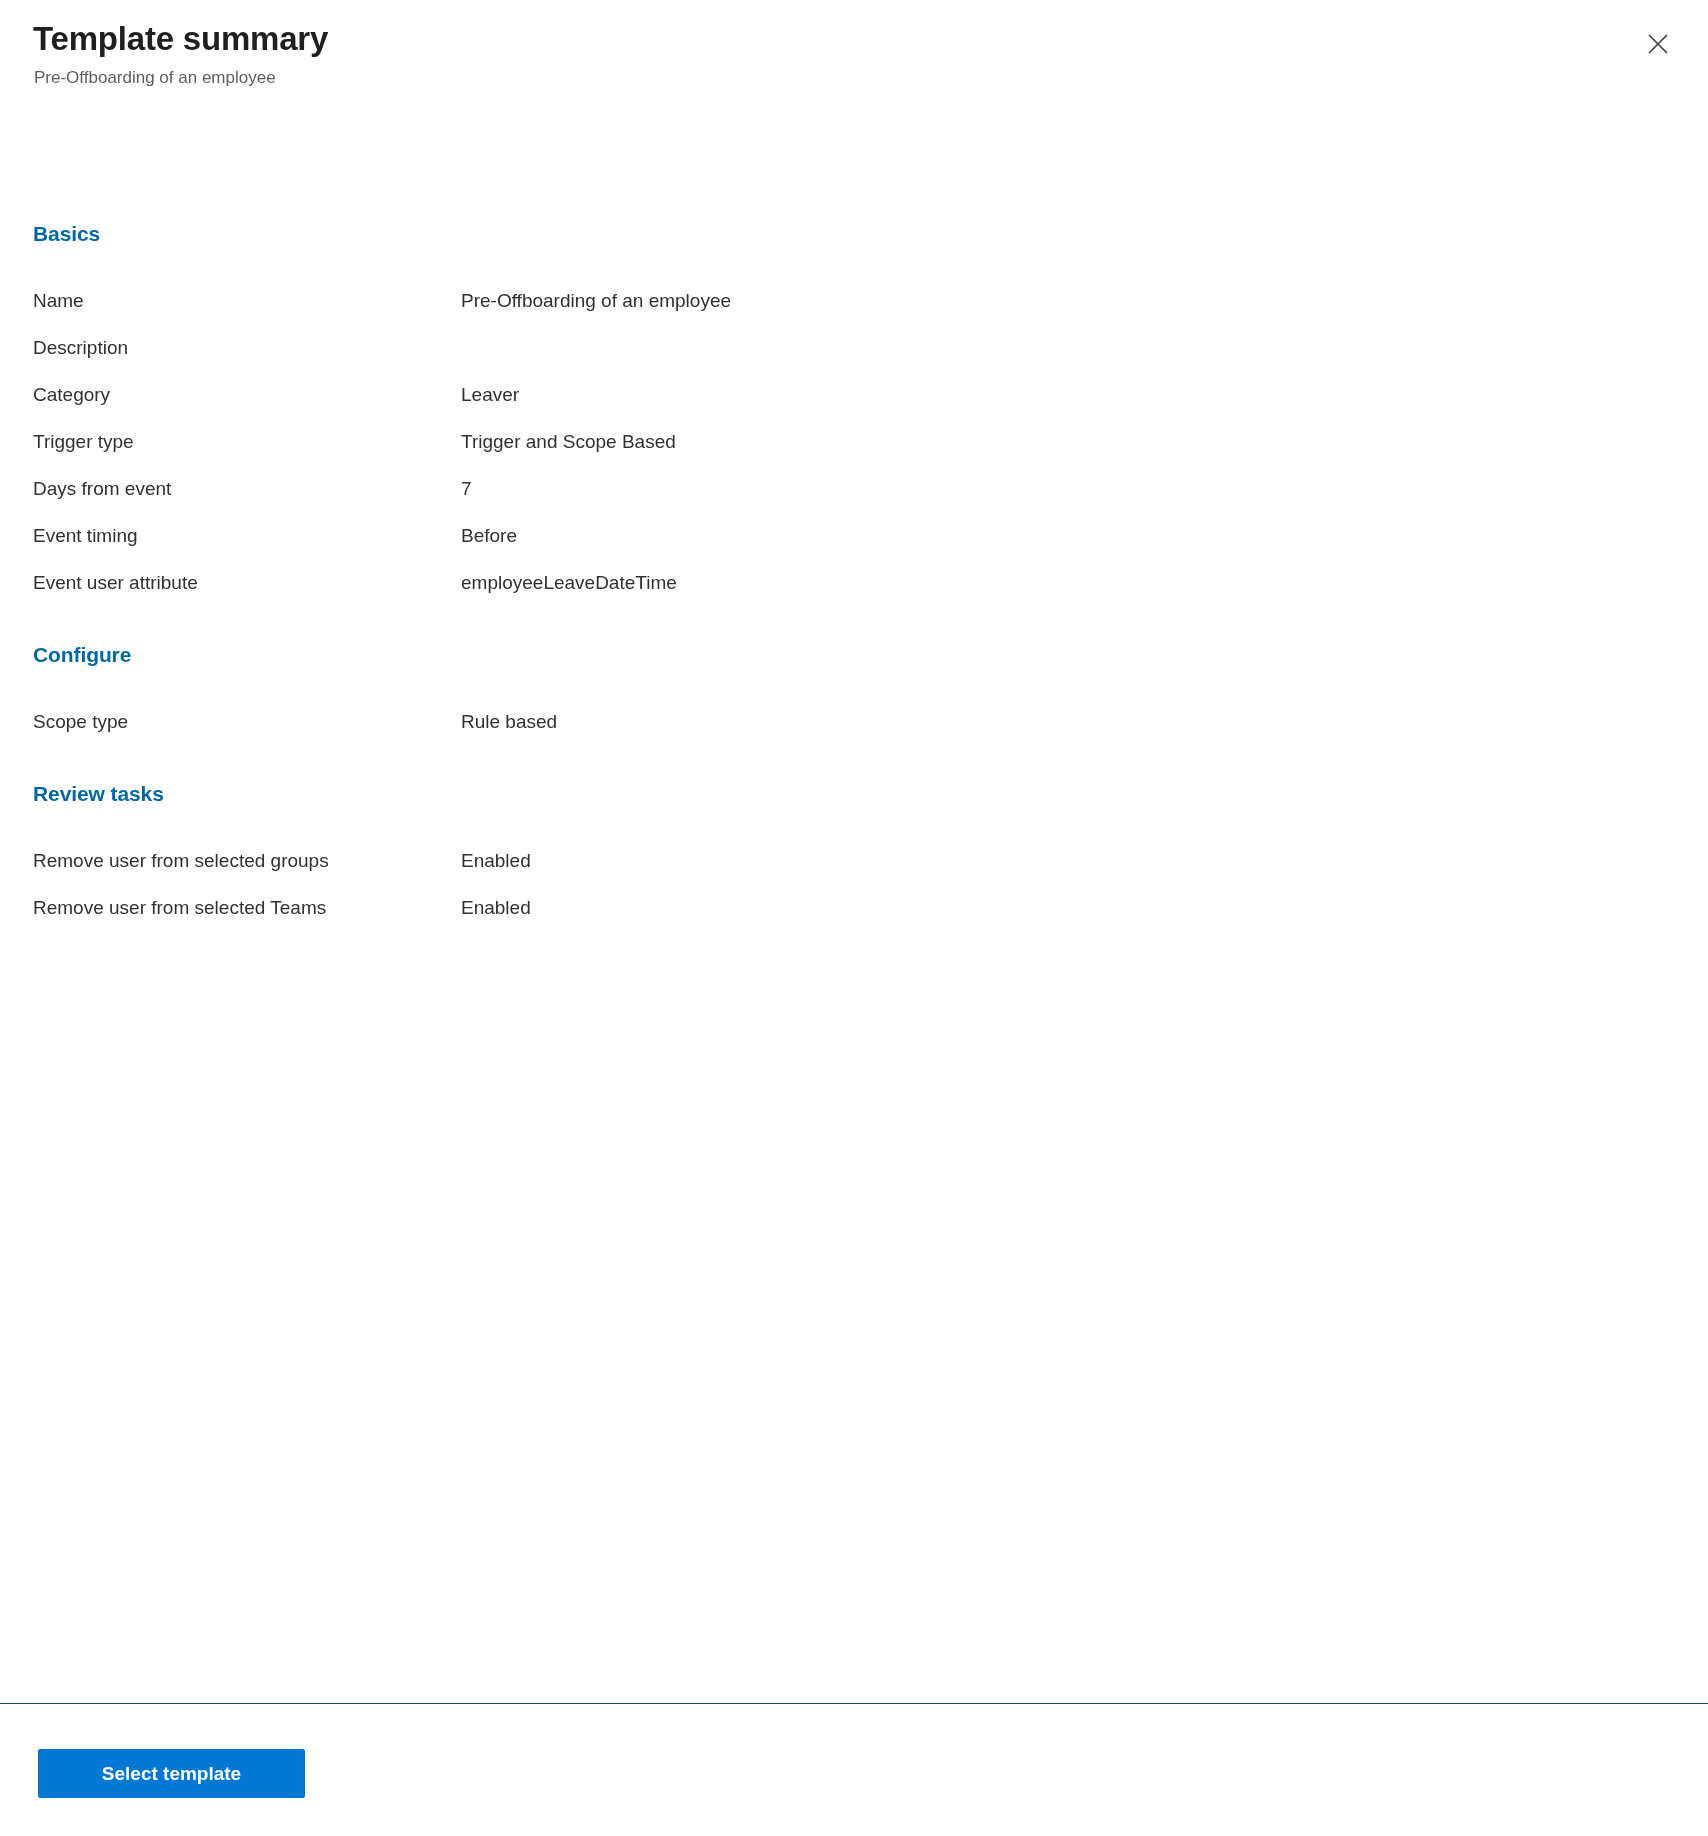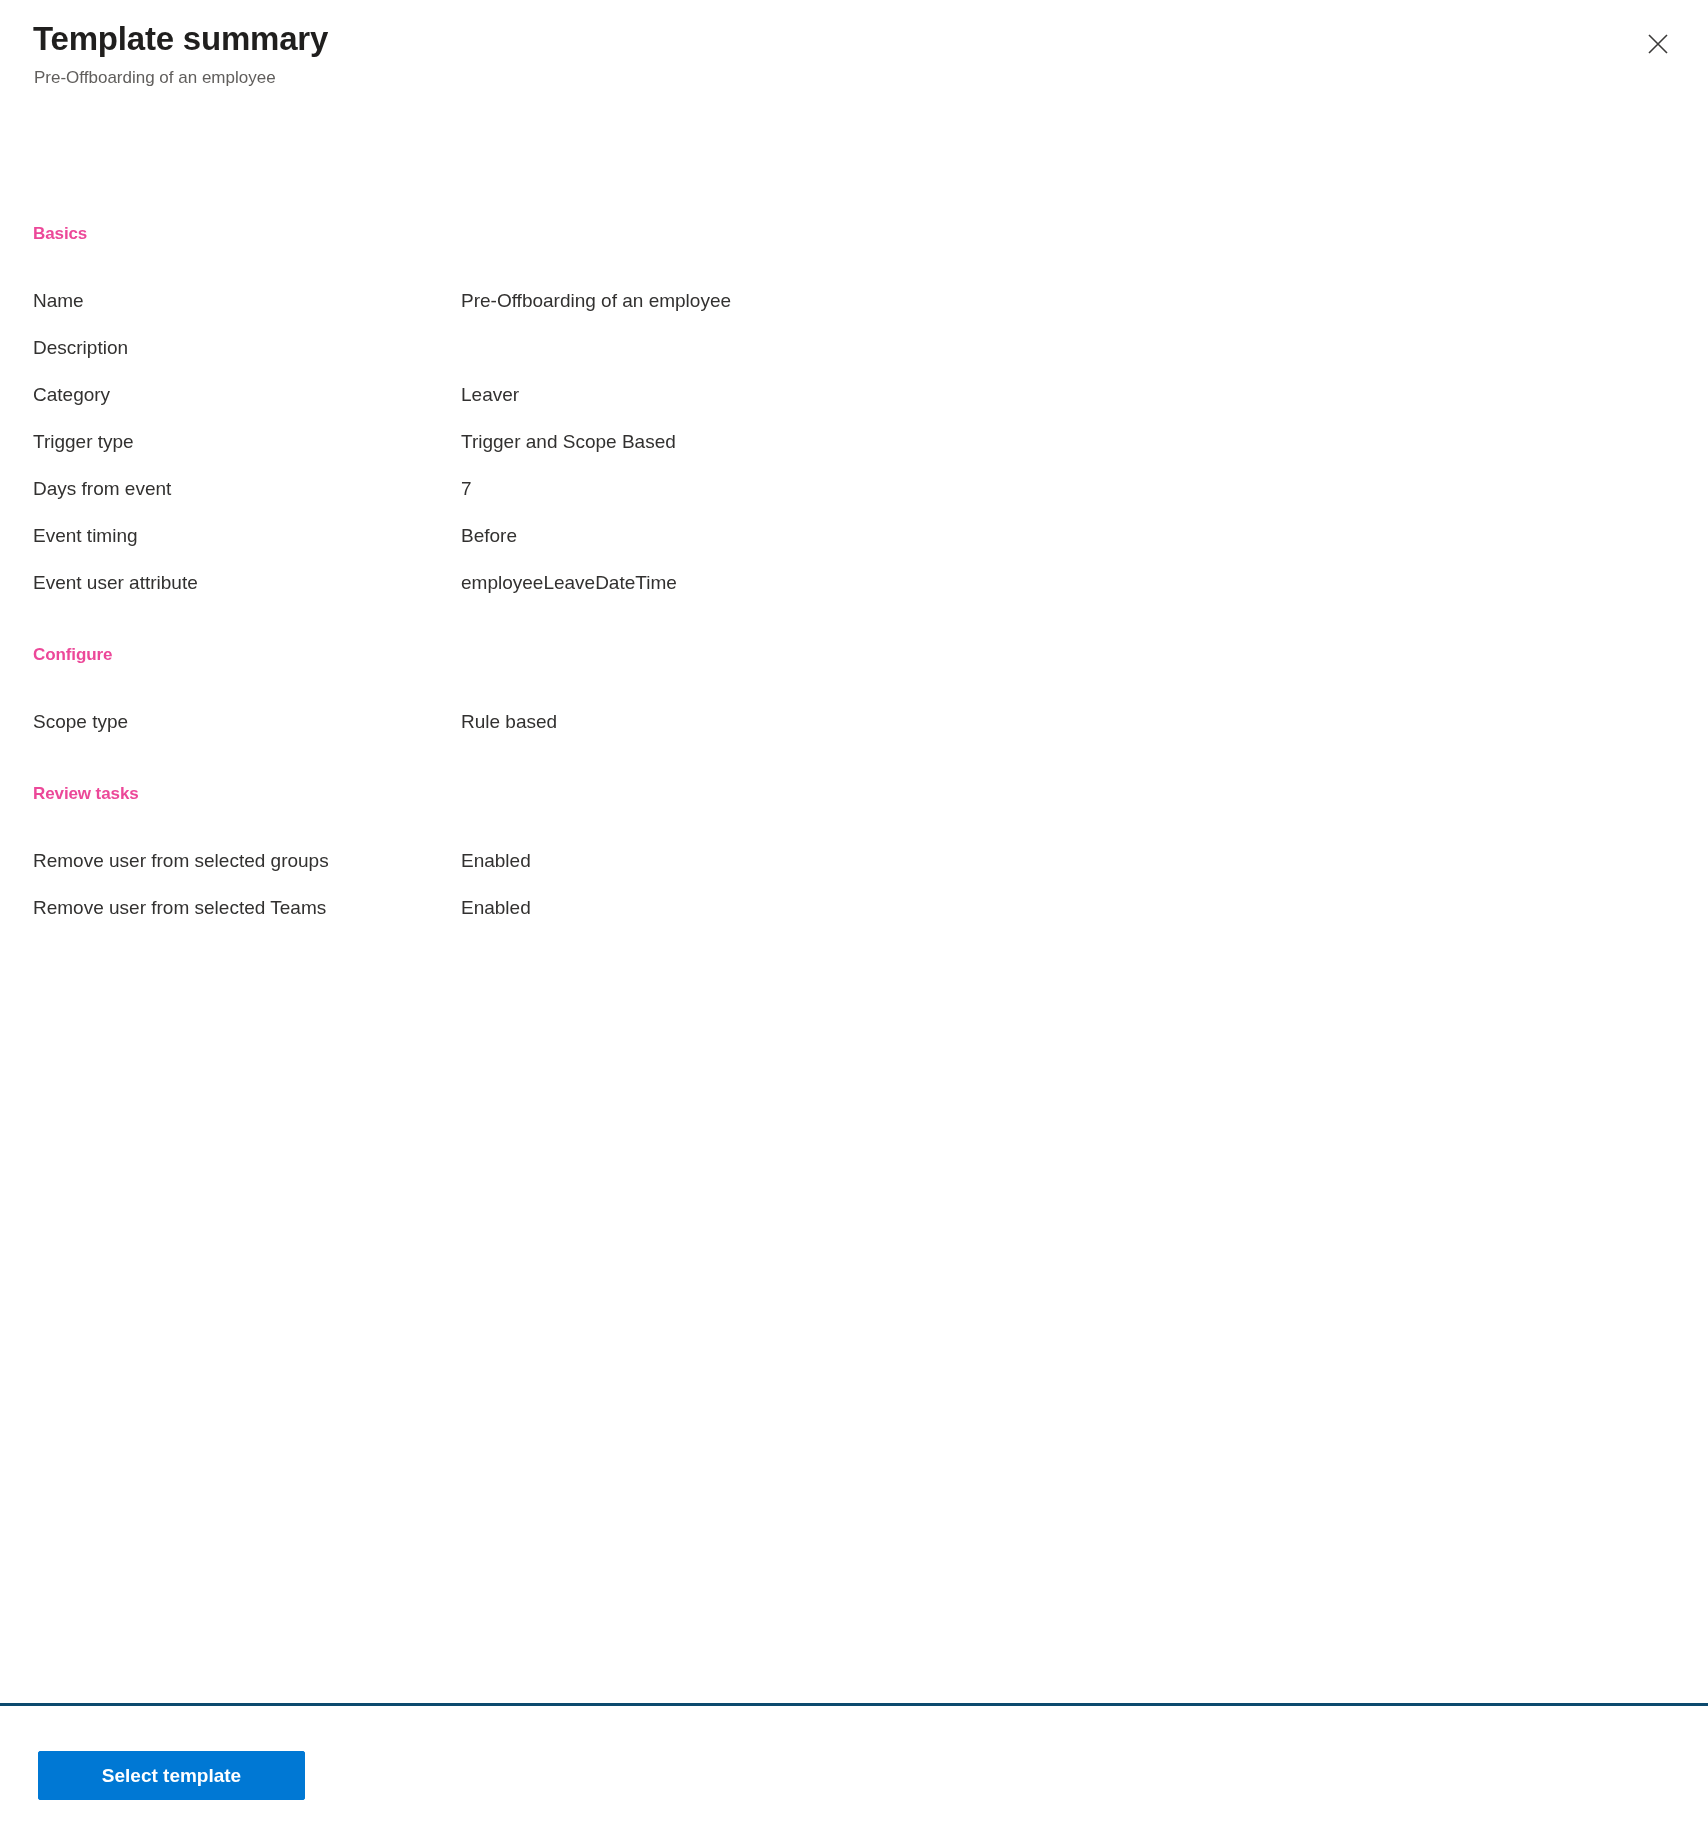--- a/index.html
+++ b/index.html
@@ -71,24 +71,24 @@
     overflow: hidden;
   }
 
   .section {
     margin: 0;
   }
   .section + .section {
     margin-top: 45px;
   }
   .section-heading {
-    font-size: 17px;
+    font-size: 21px;
     line-height: 28px;
     font-weight: 600;
-    color: #ec4899;
+    color: #0369a1;
     margin: 0 0 19px 0;
     letter-spacing: -0.1px;
   }
   .section-first {
     margin-top: 130px;
   }
 
   .kv-row {
     display: flex;
     align-items: flex-end;
@@ -106,21 +106,21 @@
     flex: 1 1 auto;
     font-size: 19px;
     line-height: 26px;
     color: #323130;
     font-weight: 400;
   }
 
   
   .panel-footer {
     flex: 0 0 auto;
-    border-top: 3px solid #0c4a6e;
+    border-top: 1px solid #0c4a6e;
     padding: 45px 52px 0 38px;
     height: 133px;
     box-sizing: border-box;
   }
   .primary-button {
     display: inline-flex;
     align-items: center;
     justify-content: center;
     height: 49px;
     min-width: 267px;

